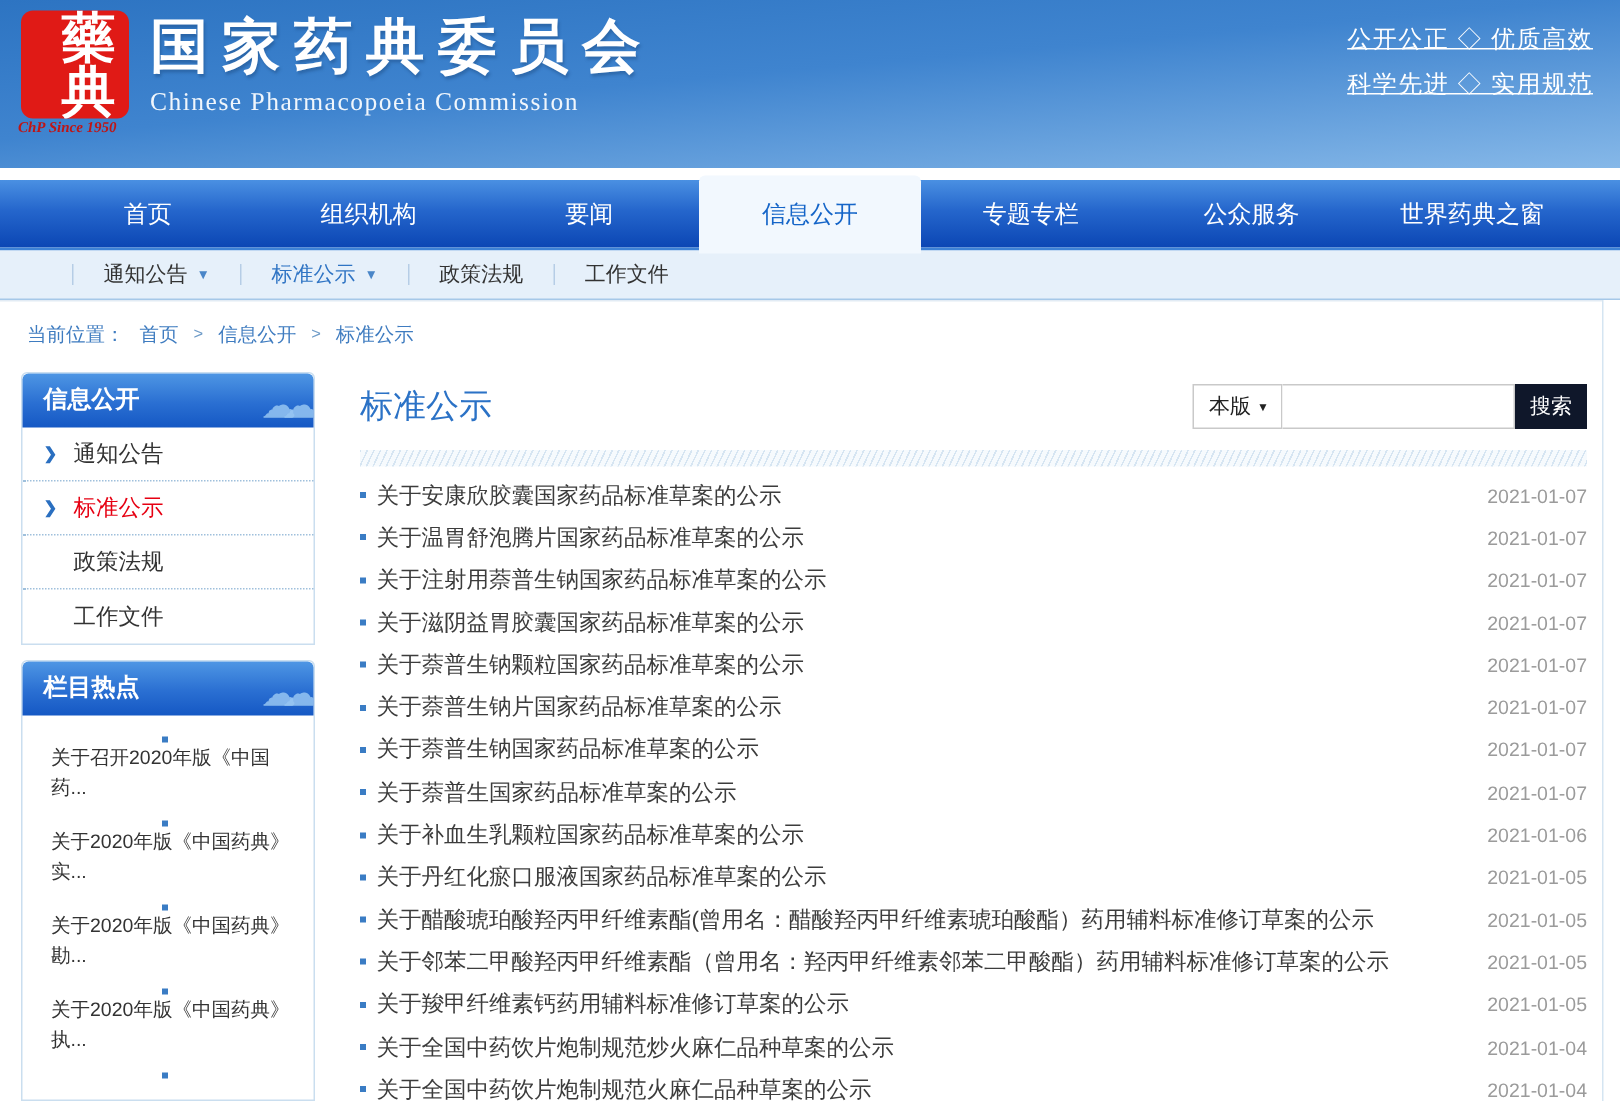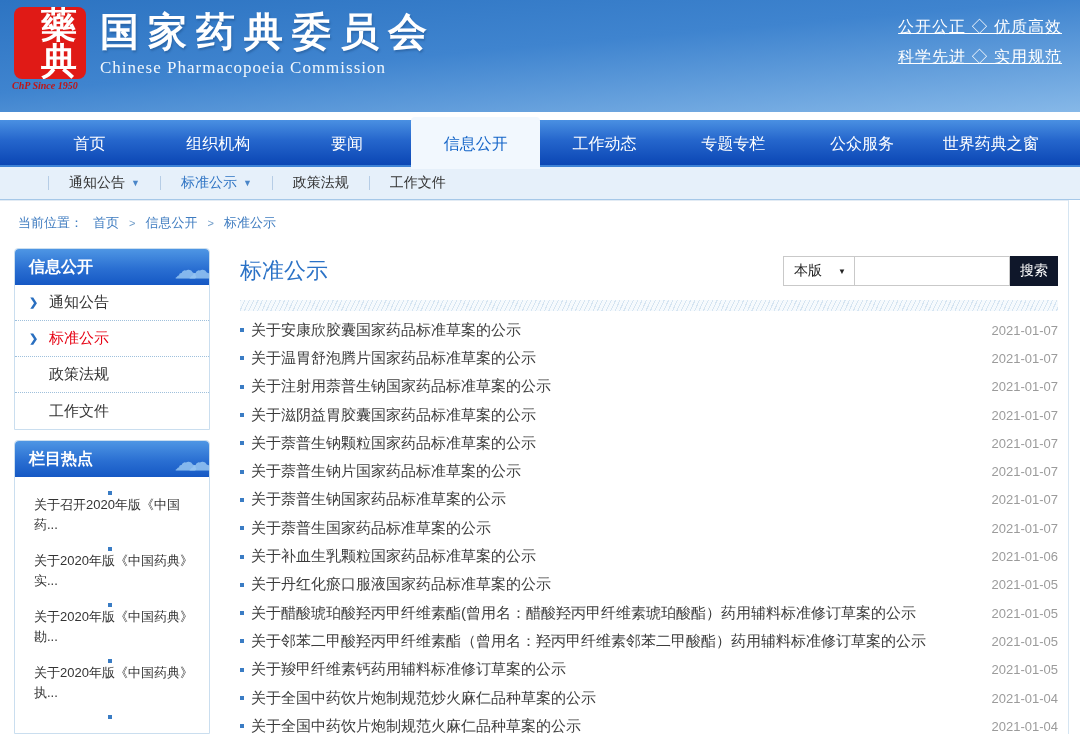--- a/index.html
+++ b/index.html
@@ -75,21 +75,21 @@
   .hot-list { padding:8px 6px 8px 10px; }
   .hot-item { display:flex; align-items:center; padding:6px 0; cursor:pointer;flex-direction:column; }
   .hot-bullet { flex:none; width:4px; height:4px; background:#3a7cc4; margin-right:8px; }
   .hot-text { font-size:13px; color:#333; line-height:20px; width:160px; }
 
   
   .main-top { display:flex; align-items:center; justify-content:space-between;
     padding-top:8px; }
   .main-title { color:#2b72c6; font-size:22px; }
   .searchbar { display:flex; align-items:center; height:30px; }
-  .scope-select { display:flex; align-items:center; gap:16px; border:1px solid #c9c9c9;
+  .scope-select { display:flex; align-items:center; gap:4px; border:1px solid #c9c9c9;
     height:30px; padding:0 8px 0 10px; font-size:14px; color:#222; background:#fff;
     cursor:pointer; }
   .scope-select .sel-caret { font-size:8px; color:#222; }
   .search-input { width:155px; height:30px; border:1px solid #c9c9c9; border-left:none;
     outline:none; font-size:14px; padding:0 6px; }
   .search-btn { width:48px; height:30px; background:#0f172a; color:#fff;
     border:none; font-size:14px; cursor:pointer; font-family:Liberation Mono, monospace; }
 
   .stripe-band { margin-top:14px; height:11px;
     background:repeating-linear-gradient(115deg,#d6e5f2 0px,#d6e5f2 1px,#f6fafd 1px,#f6fafd 4px); }
@@ -119,21 +119,20 @@
   </div>
 </div>
 
 <div class="nav-gap"></div>
 
 <div class="main-nav">
     <div class="nav-item">首页</div>
     <div class="nav-item">组织机构</div>
     <div class="nav-item">要闻</div>
     <div class="nav-item active">信息公开</div>
-    <div class="nav-item">工作动态</div>
     <div class="nav-item">专题专栏</div>
     <div class="nav-item">公众服务</div>
     <div class="nav-item">世界药典之窗</div>
   </div>
 
 <div class="subnav">
     <span class="subnav-sep"></span>
     <div class="subnav-item">
       <span>通知公告</span>
       <span class="caret">▼</span>

